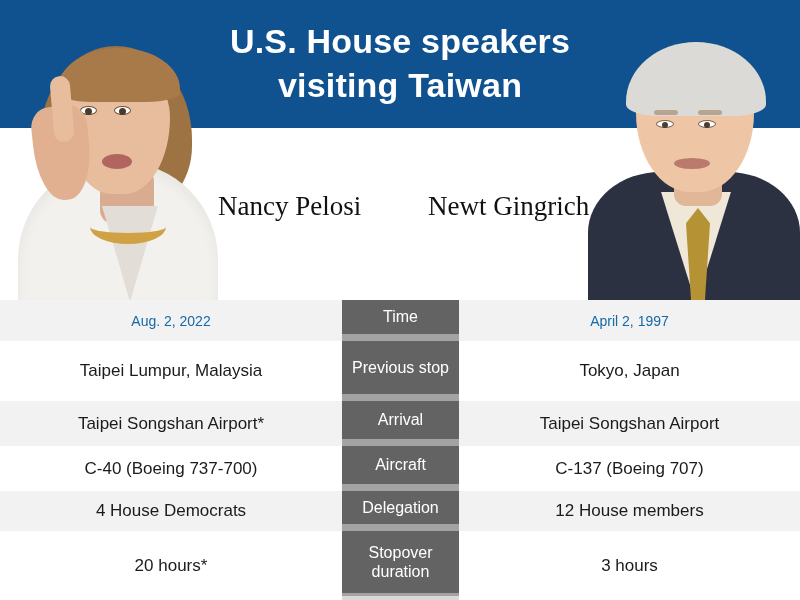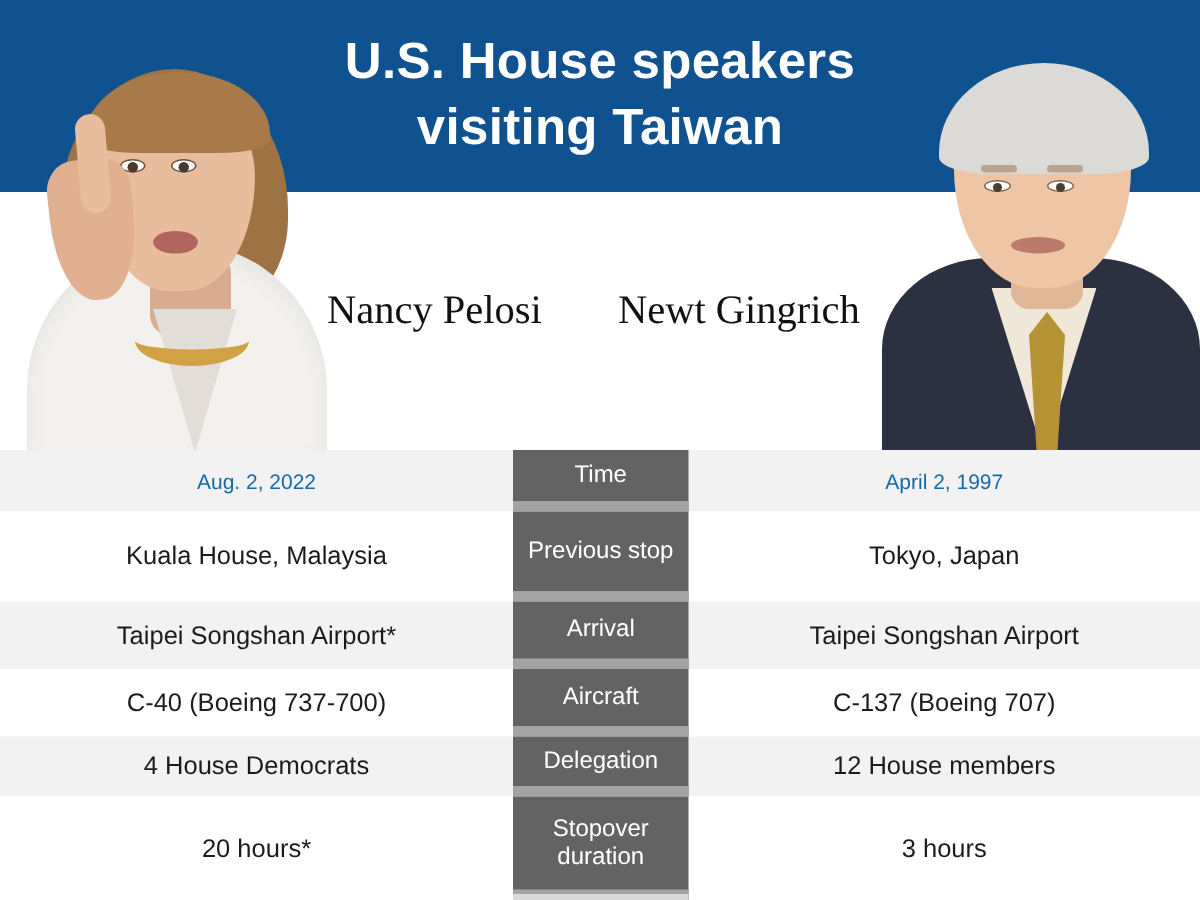--- a/index.html
+++ b/index.html
@@ -178,21 +178,21 @@
   }
   .name {
     position:absolute; top:0;
     font-family:"Liberation Serif", serif;
     font-size:27px;
     color:#111111;
     line-height:48px;
     white-space:nowrap;
   }
   .name-left  { left:218px; }
-  .name-right { left:412px; }
+  .name-right { left:428px; }
 
   
   .table {
     position:absolute; left:0; top:300px;
     width:800px; height:300px;
     z-index:6;
   }
   .trow {
     position:relative;
     width:800px;
@@ -296,21 +296,21 @@
 
   <div class="table">
 
     <div class="trow shade r-date">
       <div class="cell-left">Aug. 2, 2022</div>
       <div class="cell-mid">Time</div>
       <div class="cell-right">April 2, 1997</div>
     </div>
 
     <div class="trow plain r-stop">
-      <div class="cell-left">Kuala House, Malaysia</div>
+      <div class="cell-left">Taipei Lumpur, Malaysia</div>
       <div class="cell-mid">Previous stop</div>
       <div class="cell-right">Tokyo, Japan</div>
     </div>
 
     <div class="trow shade r-arr">
       <div class="cell-left">Taipei Songshan Airport*</div>
       <div class="cell-mid">Arrival</div>
       <div class="cell-right">Taipei Songshan Airport</div>
     </div>
 

